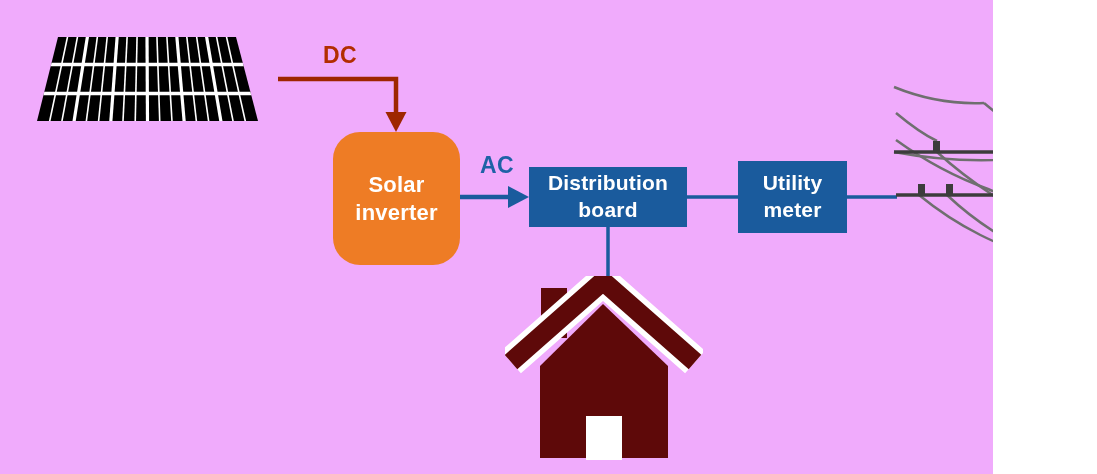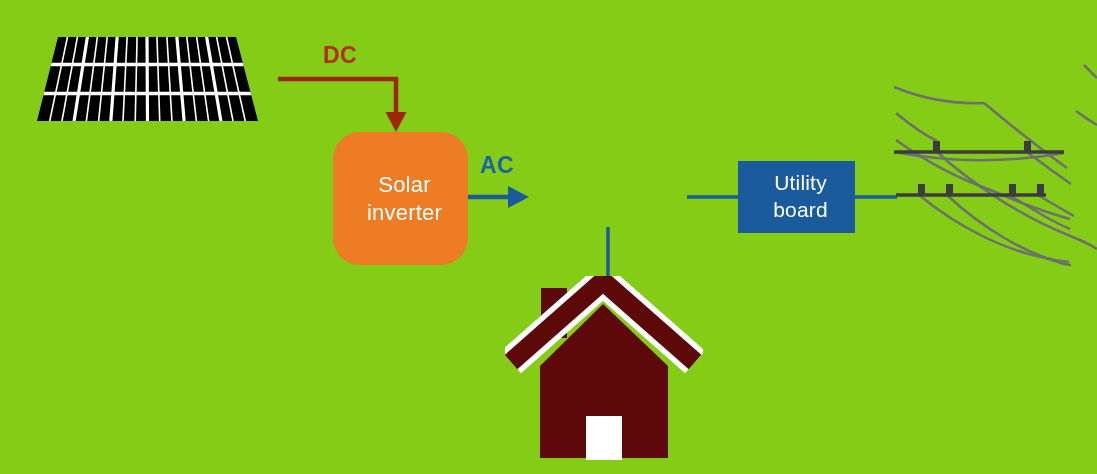--- a/index.html
+++ b/index.html
@@ -1,23 +1,23 @@
 <!DOCTYPE html>
 <html><head>
 <meta charset="utf-8">
 <style>
   html,body{margin:0;padding:0;background:#ffffff;}
   .canvas{
-    position:relative;width:1097px;height:474px;background:#84cc16;overflow:hidden;
+    position:relative;width:993px;height:474px;background:#f0abfc;overflow:hidden;
     font-family:"Liberation Sans",sans-serif;
   }
   .abs{position:absolute;}
   .node{
     position:absolute;display:flex;align-items:center;justify-content:center;
-    text-align:center;color:#ffffff;font-weight:normal;line-height:1.27;letter-spacing:.2px;padding-left:8px;
+    text-align:center;color:#ffffff;font-weight:bold;line-height:1.27;letter-spacing:.2px;
   }
   .node-inverter{
     left:333px;top:132px;width:127px;height:133px;border-radius:27px;
     background:#EE7C25;font-size:22px;
   }
   .node-distribution{
     left:529px;top:167px;width:158px;height:60px;background:#1A5B9D;font-size:21px;
   }
   .node-meter{
     left:738px;top:161px;width:109px;height:72px;background:#1A5B9D;font-size:21px;
@@ -81,23 +81,26 @@
     </g>
     <line x1="687" y1="197" x2="738" y2="197" stroke="#1A5B9D" stroke-width="3.5"></line>
     <line x1="847" y1="197" x2="897" y2="197" stroke="#1A5B9D" stroke-width="3.5"></line>
     <line x1="608" y1="227" x2="608" y2="277" stroke="#1A5B9D" stroke-width="3.5"></line>
   </svg>
 
   <div class="node node-inverter">
     <span>Solar inverter</span>
   </div>
 
+  <div class="node node-distribution">
+    <span>Distribution board</span>
+  </div>
 
   <div class="node node-meter">
-    <span>Utility board</span>
+    <span>Utility meter</span>
   </div>
 
   <svg class="abs" style="left:505px;top:276px;" width="198" height="188" viewBox="0 0 198 188">
     <rect x="36" y="12" width="26" height="50" fill="#5E0909"></rect>
     <polygon points="98,28 35,90 35,182 163,182 163,90" fill="#5E0909"></polygon>
     <rect x="81" y="140" width="36" height="44" fill="#ffffff"></rect>
     <path d="M6,86 L98,5 L190,86" fill="none" stroke="#ffffff" stroke-width="30" stroke-linecap="butt" stroke-linejoin="miter"></path>
     <path d="M6,86 L98,5 L190,86" fill="none" stroke="#5E0909" stroke-width="19" stroke-linecap="butt" stroke-linejoin="miter"></path>
   </svg>
 

